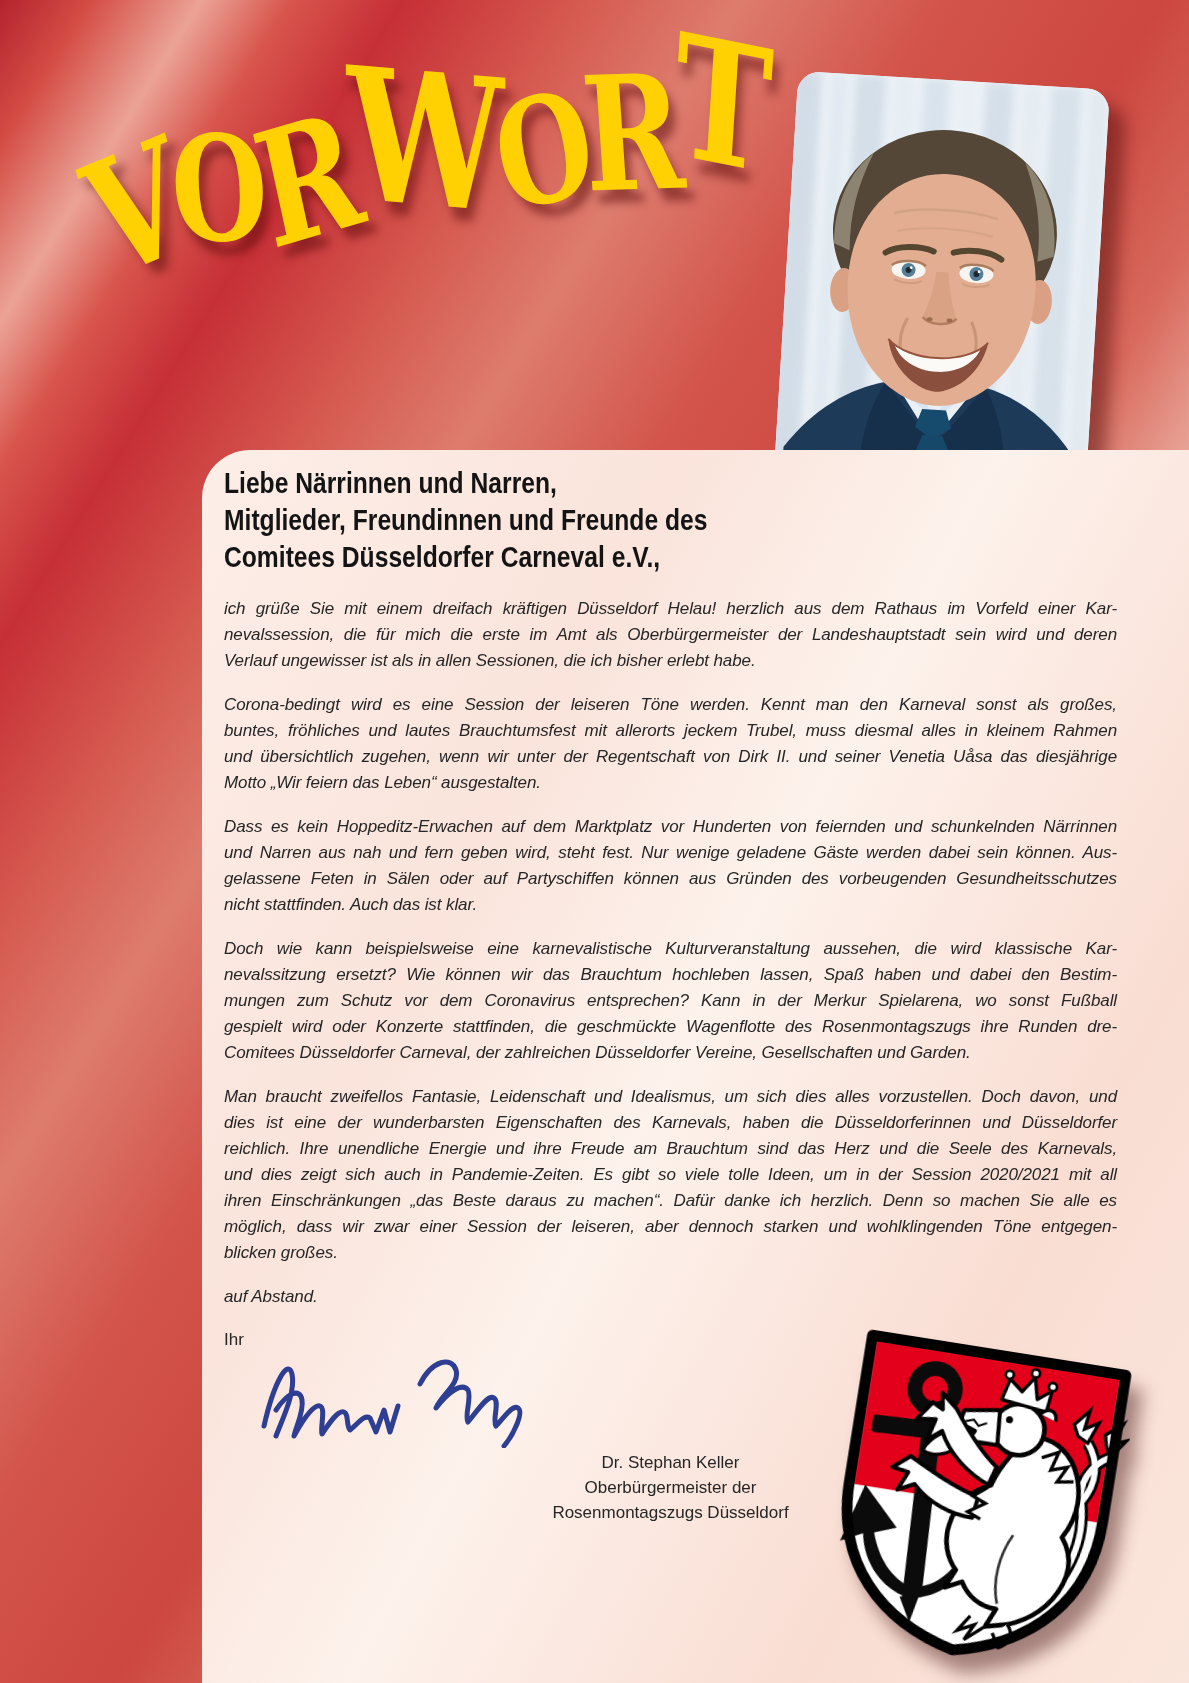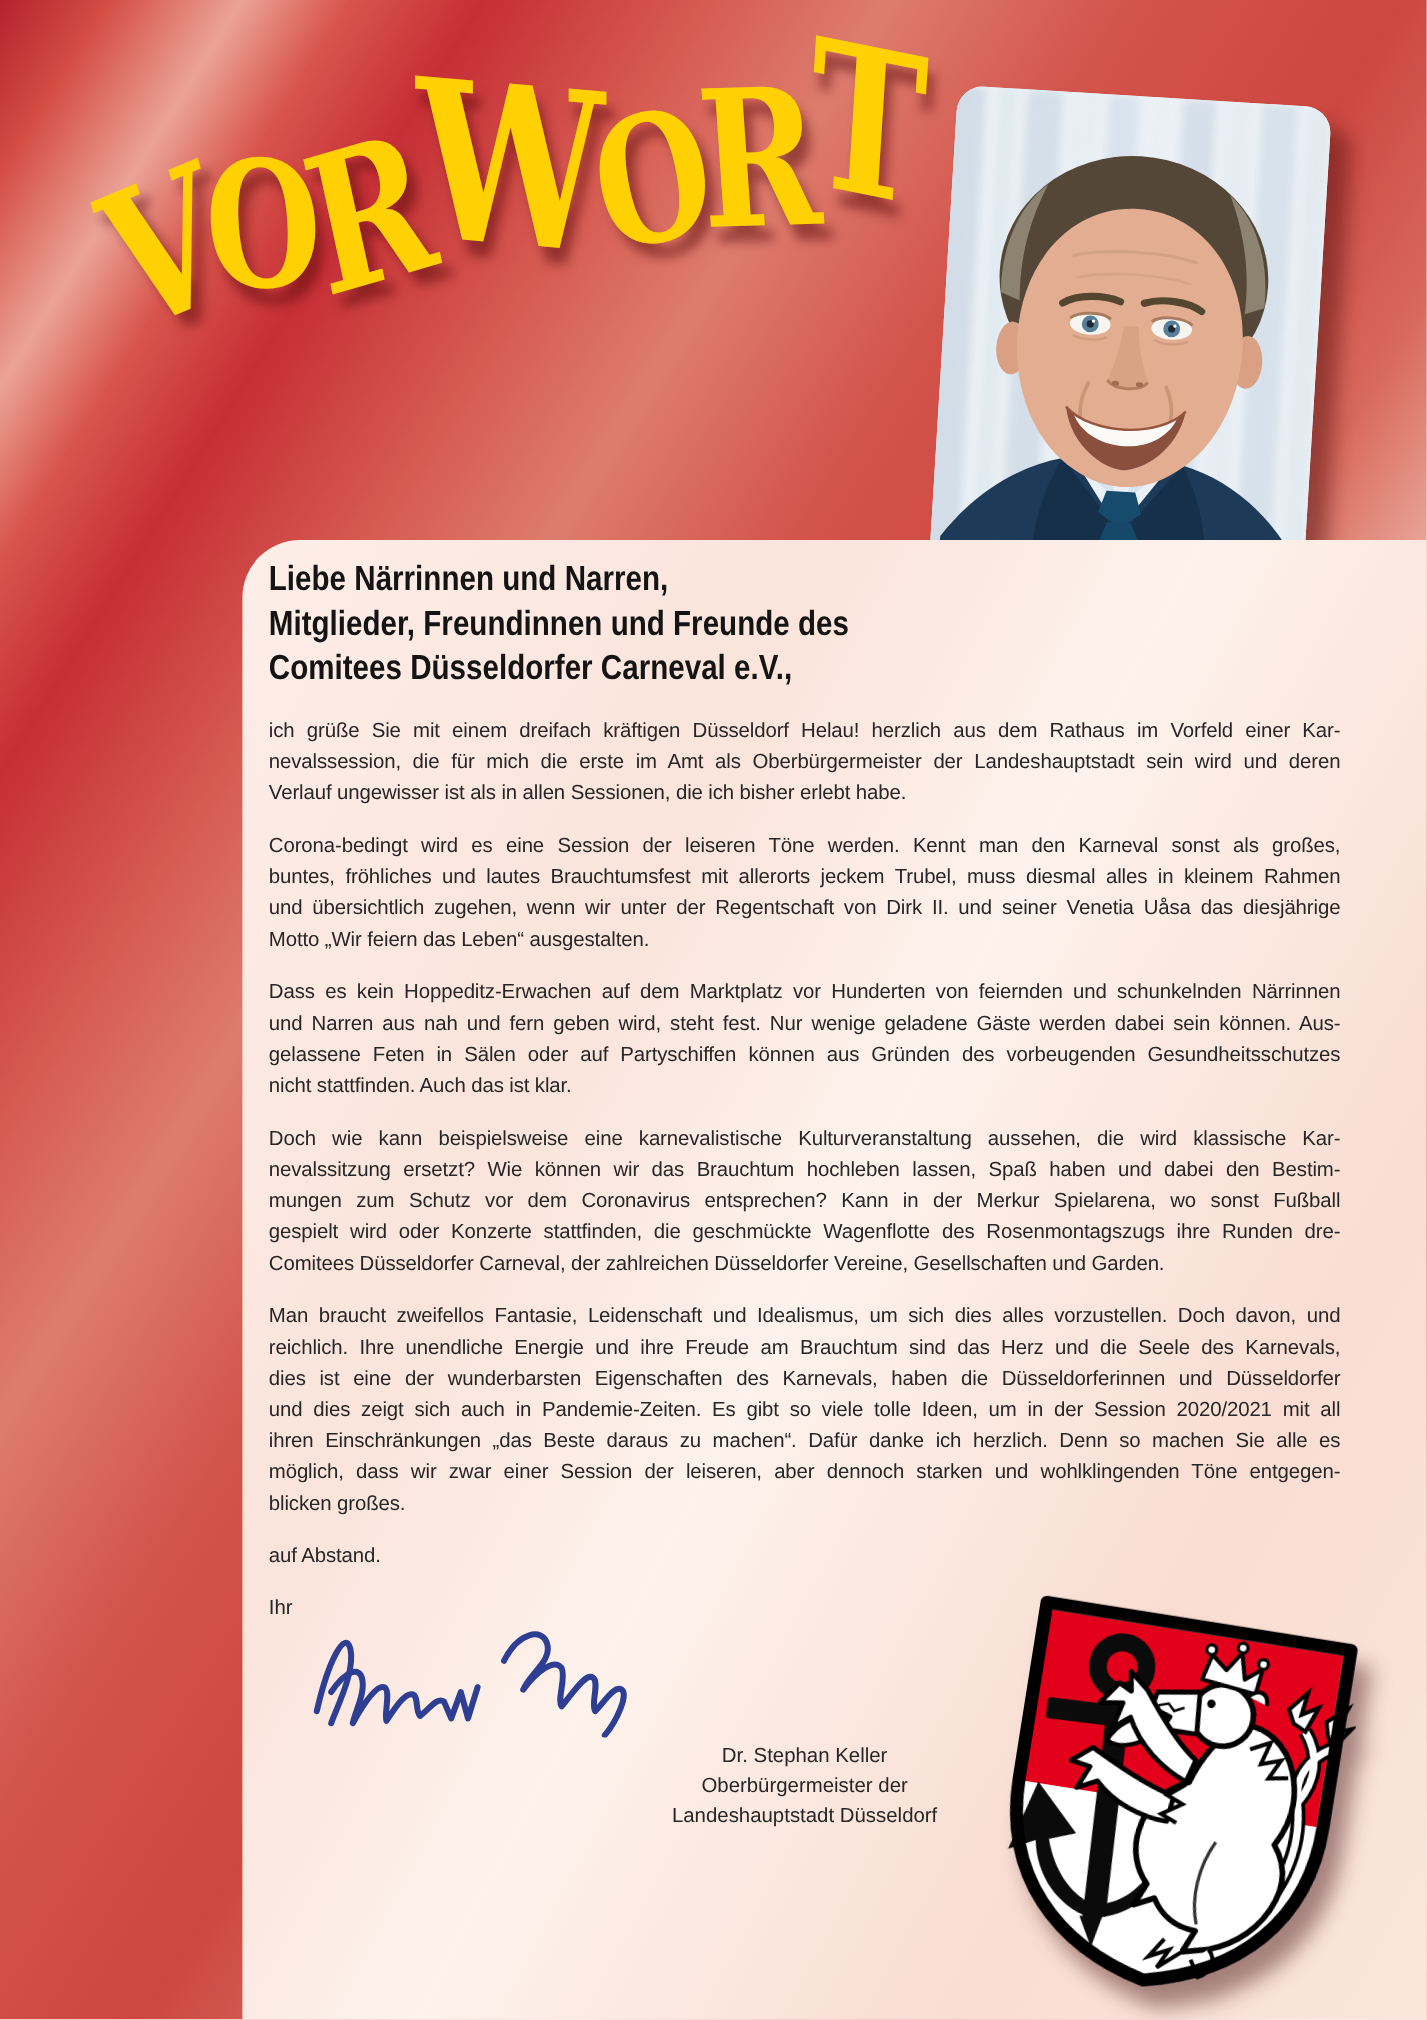--- a/index.html
+++ b/index.html
@@ -44,21 +44,21 @@
     position:absolute;left:202px;top:450px;width:987px;height:1416px;
     border-radius:48px 0 0 48px;
     background:linear-gradient(118deg,#fdeee8 0%,#fae4db 28%,#fdf2ec 46%,#f9ddd2 72%,#fbe8df 100%);
     box-sizing:border-box;padding:15px 72px 0 22px;
   }
   .salutation{
     font-weight:bold;color:#141414;font-size:29px;line-height:37px;
     transform:scaleX(0.85);transform-origin:0 0;white-space:nowrap;
     margin:0 0 20px 0;
   }
-  .bodytext{color:#262626;font-size:17px;line-height:26px;letter-spacing:-0.1px;}
+  .bodytext{color:#262626;font-size:17px;line-height:26px;letter-spacing:-0.1px;font-style:italic;}
   .para{margin:0 0 18px 0;}
   .jl{text-align:justify;text-align-last:justify;}
   .jl.last{text-align-last:left;}
   .lead{margin:16px 0 0 0;font-size:17px;line-height:24px;color:#262626;}
   .sig{display:block;margin:-4px 0 0 24px;}
   .nameblock{margin-top:2px;font-size:17px;line-height:25px;color:#262626;text-align:center;}
 
   
   .coat{
     position:absolute;left:834px;top:1340px;width:284px;height:324px;
@@ -166,22 +166,22 @@
       </div>
       <div class="para">
         <div class="jl">Doch wie kann beispielsweise eine karnevalistische Kulturveranstaltung aussehen, die wird klassische Kar-</div>
         <div class="jl">nevalssitzung ersetzt? Wie können wir das Brauchtum hochleben lassen, Spaß haben und dabei den Bestim-</div>
         <div class="jl">mungen zum Schutz vor dem Coronavirus entsprechen? Kann in der Merkur Spielarena, wo sonst Fußball</div>
         <div class="jl">gespielt wird oder Konzerte stattfinden, die geschmückte Wagenflotte des Rosenmontagszugs ihre Runden dre-</div>
         <div class="jl last">Comitees Düsseldorfer Carneval, der zahlreichen Düsseldorfer Vereine, Gesellschaften und Garden.</div>
       </div>
       <div class="para">
         <div class="jl">Man braucht zweifellos Fantasie, Leidenschaft und Idealismus, um sich dies alles vorzustellen. Doch davon, und</div>
+        <div class="jl">dies ist eine der wunderbarsten Eigenschaften des Karnevals, haben die Düsseldorferinnen und Düsseldorfer</div>
         <div class="jl">reichlich. Ihre unendliche Energie und ihre Freude am Brauchtum sind das Herz und die Seele des Karnevals,</div>
-        <div class="jl">dies ist eine der wunderbarsten Eigenschaften des Karnevals, haben die Düsseldorferinnen und Düsseldorfer</div>
         <div class="jl">und dies zeigt sich auch in Pandemie-Zeiten. Es gibt so viele tolle Ideen, um in der Session 2020/2021 mit all</div>
         <div class="jl">ihren Einschränkungen „das Beste daraus zu machen“. Dafür danke ich herzlich. Denn so machen Sie alle es</div>
         <div class="jl">möglich, dass wir zwar einer Session der leiseren, aber dennoch starken und wohlklingenden Töne entgegen-</div>
         <div class="jl last">blicken großes.</div>
       </div>
       <div class="para">
         <div class="jl last">auf Abstand.</div>
       </div>
     </div>
 
@@ -191,21 +191,21 @@
       <g fill="none" stroke="#2d3e93" stroke-width="5" stroke-linecap="round" stroke-linejoin="round">
         <path d="M16,78 C26,34 40,10 44,26 C48,44 34,72 28,88"></path>
         <path d="M28,62 C40,44 52,40 54,52 C56,64 48,78 46,88 C56,70 66,56 72,58 C78,60 72,80 74,86 C82,74 90,62 96,64 C101,66 98,78 102,82 C110,76 116,66 122,70 L128,84 L136,62 L142,84 L150,58"></path>
         <path d="M172,36 C184,12 204,8 208,22 C212,36 194,46 188,60 C200,44 214,34 220,42 C224,50 216,68 220,74 C230,62 240,46 246,50 C252,54 244,72 248,78 C256,70 264,56 270,60 C276,64 266,86 256,98"></path>
       </g>
     </svg>
 
     <div class="nameblock">
       <div>Dr. Stephan Keller</div>
       <div>Oberbürgermeister der</div>
-      <div>Landeshauptstadt Düsseldorf</div>
+      <div>Rosenmontagszugs Düsseldorf</div>
     </div>
   </div>
 
   <div class="coat">
     <svg viewBox="0 0 210 240" width="284" height="324">
       <path d="M10,10 L200,10 L200,120 C200,180 162,218 105,231 C48,218 10,180 10,120 Z" fill="#ffffff"></path>
       <path d="M14,14 L196,14 L196,121 L14,121 Z" fill="#e2001a"></path>
 
       <g fill="#0b0b0b">
         <circle cx="62" cy="42" r="15" fill="none" stroke="#0b0b0b" stroke-width="11"></circle>

